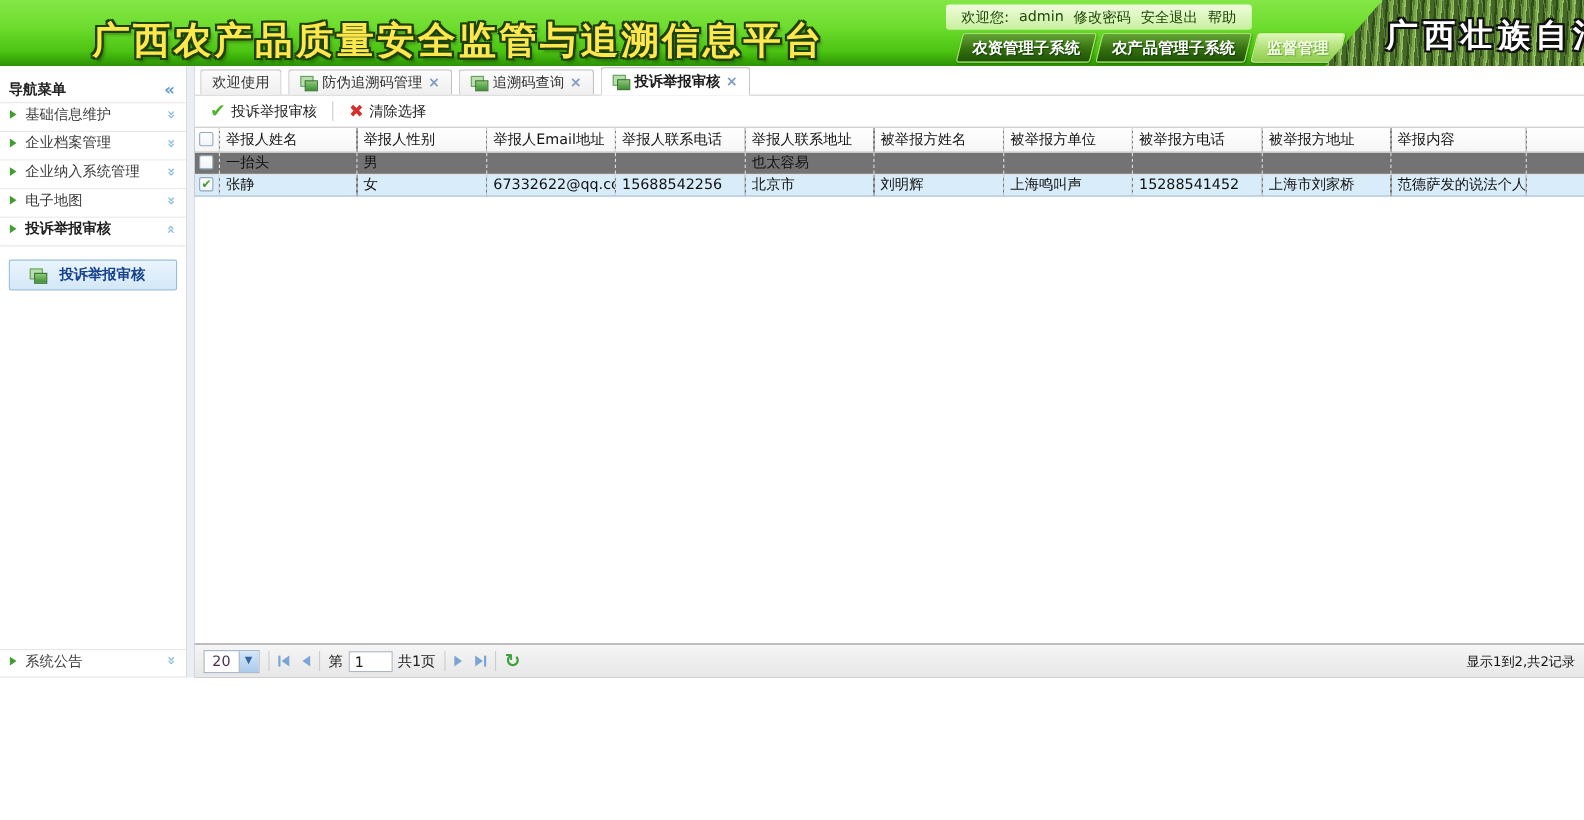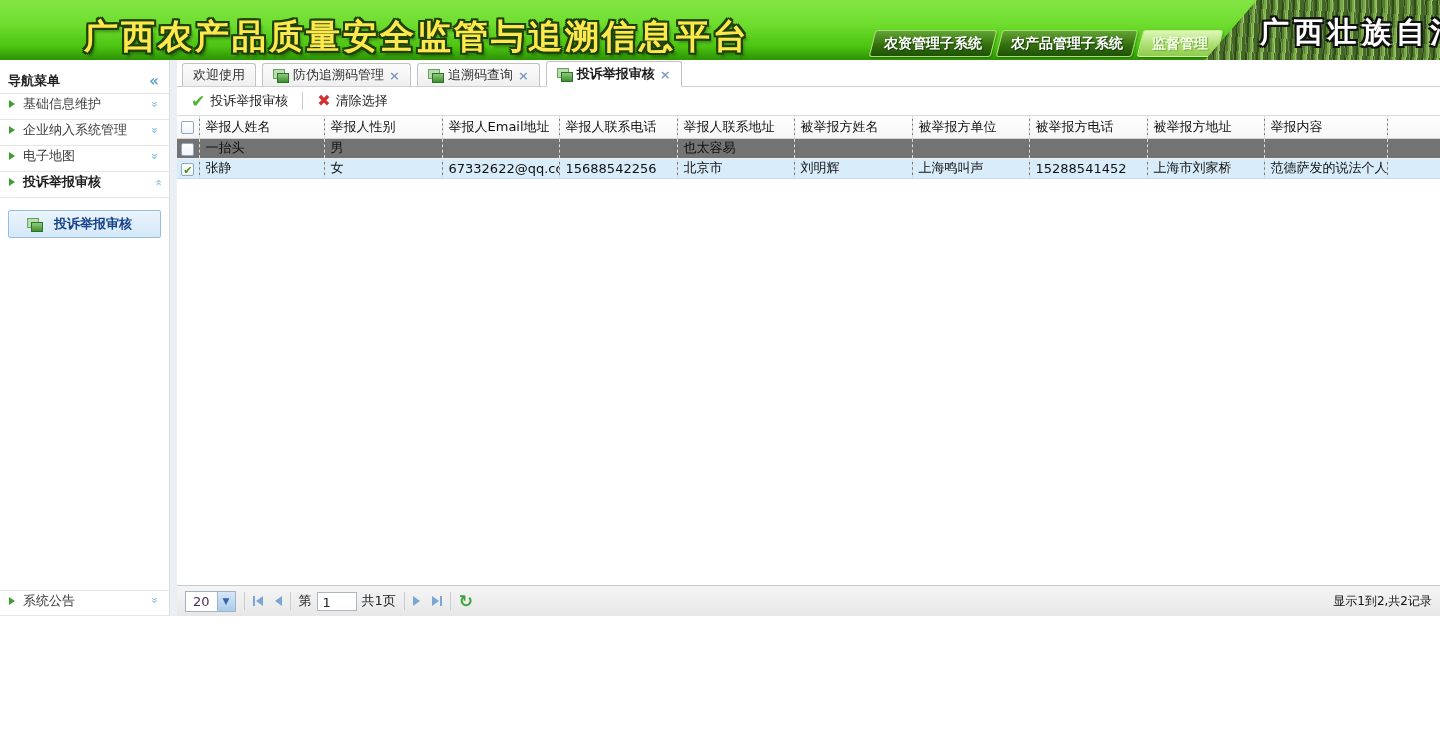--- a/index.html
+++ b/index.html
@@ -40,21 +40,21 @@
 
   
   .sidebar { width:170px; flex:none; background:#fff; border-right:1px solid #dcdcdc;
     display:flex; flex-direction:column; padding-top:8px; }
   .side-header { height:26px; display:flex; align-items:center; padding:0 10px 0 8px;
     border-bottom:1px solid #e2e2e2; }
   .side-header .t { flex:1; font-size:13px; font-weight:bold; color:#222; }
   .collapse-icon { color:#5f9fca; font-size:15px; font-weight:bold; cursor:pointer; }
   .collapse-icon::before { content:"\00AB"; }
   .nav-group { height:26px; display:flex; align-items:center; padding:0 10px 5px 9px;
-    border-bottom:1px solid #e6e6e6; cursor:pointer; background:#fff;font-family:Liberation Serif, serif; }
+    border-bottom:1px solid #e6e6e6; cursor:pointer; background:#fff; }
   .tri-green { width:0; height:0; border-top:4px solid transparent; border-bottom:4px solid transparent;
     border-left:6px solid #3f9e2f; flex:none; }
   .nav-group .glabel { flex:1; margin-left:8px; font-size:13px; color:#3c3c3c; white-space:nowrap; }
   .nav-group.expanded .glabel { font-weight:bold; color:#1f1f1f; }
   .chev { color:#8cc0de; font-size:13px; font-weight:bold; line-height:1; }
   .chev-down::before { content:"\00BB"; display:inline-block; transform:rotate(90deg); }
   .chev-up::before { content:"\00BB"; display:inline-block; transform:rotate(-90deg); }
   .submenu-panel { flex:1; min-height:0; padding:12px 8px 0 8px; }
   .submenu-item { height:28px; display:flex; align-items:center; padding:0 8px 0 18px; cursor:pointer;
     background:linear-gradient(180deg,#eaf4fc,#d4e8f7); border:1px solid #99bedb; border-radius:2px; }
@@ -131,20 +131,27 @@
   .pager-status { margin-left:auto; font-size:12px; color:#111; }
 </style>
 </head>
 <body>
 
 <div class="app">
 
   <header class="banner">
     <div class="banner-title">广西农产品质量安全监管与追溯信息平台</div>
 
+    <div class="welcome-bar">
+      <span>欢迎您:</span>
+      <span>admin</span>
+      <span class="wlink">修改密码</span>
+      <span class="wlink">安全退出</span>
+      <span class="wlink">帮助</span>
+    </div>
 
     <div class="sys-tabs">
       <div class="systab">
         <span class="lbl">农资管理子系统</span>
       </div>
       <div class="systab">
         <span class="lbl">农产品管理子系统</span>
       </div>
       <div class="systab active">
         <span class="lbl">监督管理</span>
@@ -160,20 +167,25 @@
 
     <aside class="sidebar">
       <div class="side-header">
         <span class="t">导航菜单</span>
         <span class="collapse-icon"></span>
       </div>
 
       <div class="nav-group">
         <span class="tri-green"></span>
         <span class="glabel">基础信息维护</span>
+        <span class="chev chev-down"></span>
+      </div>
+      <div class="nav-group">
+        <span class="tri-green"></span>
+        <span class="glabel">企业档案管理</span>
         <span class="chev chev-down"></span>
       </div>
       <div class="nav-group">
         <span class="tri-green"></span>
         <span class="glabel">企业纳入系统管理</span>
         <span class="chev chev-down"></span>
       </div>
       <div class="nav-group">
         <span class="tri-green"></span>
         <span class="glabel">电子地图</span>

